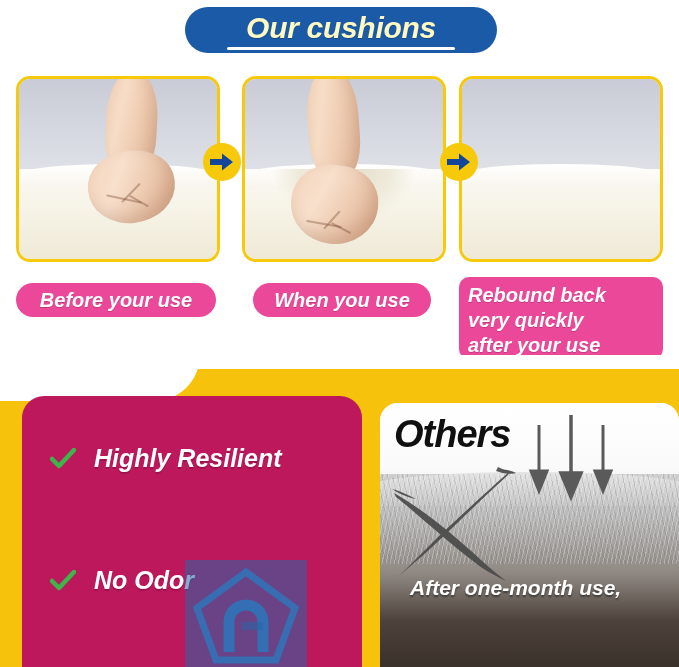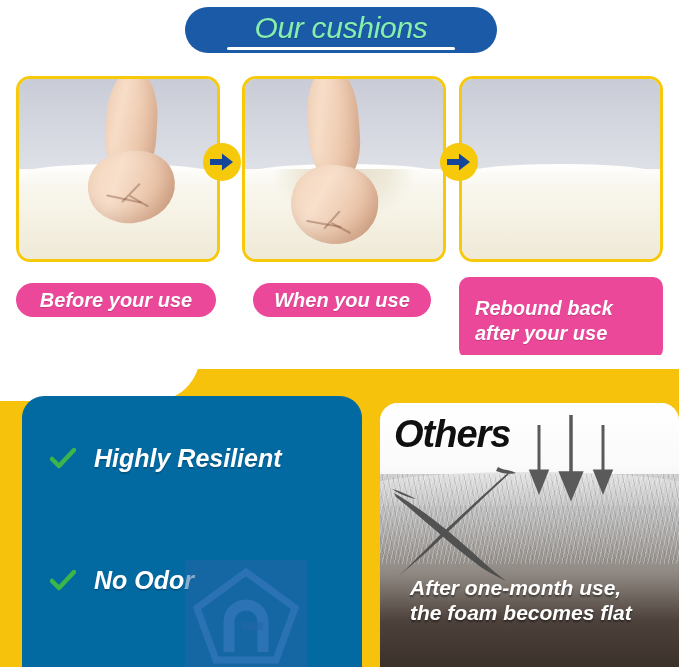--- a/index.html
+++ b/index.html
@@ -12,21 +12,21 @@
   }
 
   
   .header-badge{
     position:absolute; left:185px; top:7px; width:312px; height:46px;
     background:#1a5aa6; border-radius:23px;
     display:flex; align-items:center; justify-content:center;
     flex-direction:column;
   }
   .header-badge .htxt{
-    color:#86efac; font-size:30px; font-weight:normal; font-style:italic;
+    color:#fef9c3; font-size:30px; font-weight:bold; font-style:italic;
     letter-spacing:-0.3px; line-height:1; margin-top:2px;
     text-shadow:0 1px 0 rgba(0,0,0,.18);
   }
   .header-badge .hrule{
     width:228px; height:3px; background:#ffffff; margin-top:4px; border-radius:2px;
   }
 
   
   .panel{
     position:absolute; top:76px; height:186px;
@@ -100,42 +100,42 @@
   .cap{
     position:absolute; background:#ec4899; color:#fff;
     font-weight:bold; font-style:italic; display:flex; align-items:center;
     justify-content:center; text-align:center;
     text-shadow:0 1px 0 rgba(0,0,0,.18);
   }
   .cap1{ left:16px;  top:283px; width:200px; height:34px; border-radius:17px; font-size:20px; }
   .cap2{ left:253px; top:283px; width:178px; height:34px; border-radius:17px; font-size:20px; }
   .cap3{
     left:459px; top:277px; width:204px; height:82px; border-radius:10px;
-    flex-direction:column; align-items:flex-start; padding:5px 0 0 16px;
+    flex-direction:column; align-items:flex-start; padding:5px 0 0 9px;
     font-size:20px; line-height:25px; text-align:left;
   }
 
   
   .yellow-bg{
     position:absolute; left:0; top:355px; width:679px; height:312px;
     background:#f7c20c;
   }
   .yellow-curve{
     position:absolute; left:0; top:355px; width:200px; height:46px;
     background:#ffffff; border-bottom-right-radius:110px;
   }
   .white-top-right{
     position:absolute; left:180px; top:355px; width:499px; height:14px;
     background:#ffffff;
   }
 
   
   .blue-card{
     position:absolute; left:22px; top:396px; width:340px; height:271px;
-    background:#0369a1; border-radius:22px 22px 0 0;
+    background:#be185d; border-radius:22px 22px 0 0;
     overflow:hidden;
   }
   .feat{
     position:absolute; display:flex; align-items:center; gap:18px;
     left:28px; color:#ffffff; font-size:25px; font-weight:bold; font-style:italic;
     text-shadow:0 2px 0 rgba(0,0,0,.18);
   }
   .f1{ top:48px; }
   .f2{ top:110px; }
   .f3{ top:170px; }
@@ -243,20 +243,21 @@
 </div>
 
 <div class="cap cap1">
   <span>Before your use</span>
 </div>
 <div class="cap cap2">
   <span>When you use</span>
 </div>
 <div class="cap cap3">
   <span class="c3line">Rebound back</span>
+  <span class="c3line">very  quickly</span>
   <span class="c3line">after your use</span>
 </div>
 
 <div class="yellow-bg"></div>
 <div class="white-top-right"></div>
 <div class="yellow-curve"></div>
 
 <div class="blue-card">
   <div class="feat f1">
     <svg class="check" viewBox="0 0 26 22">
@@ -305,14 +306,13 @@
       <path d="M122 10 C104 26 76 54 44 84 C34 93 22 103 12 112
                C24 100 38 86 52 72 C82 44 108 20 124 6 Z"></path>
       <path d="M126 4 C120 10 114 16 108 22 C116 14 122 8 128 2 Z"></path>
       <path d="M112 2 C118 6 124 4 130 8 C122 10 116 8 110 6 Z"></path>
     </g>
   </svg>
 </div>
 
 <div class="others-caption" style="left:394px;">
   <span class="oc-line">After one-month use,</span>
-  <span class="oc-line">the foam becomes flat</span>
 </div>
 
 </body></html>

